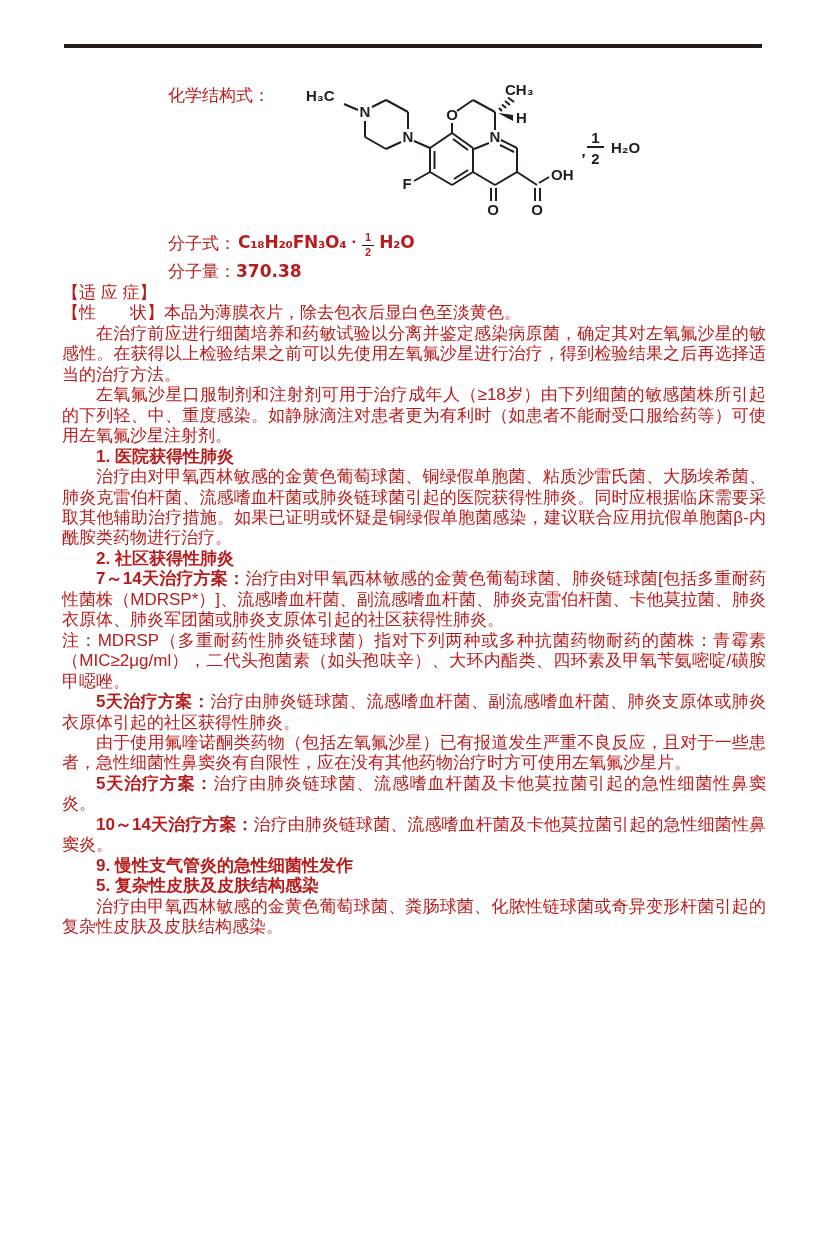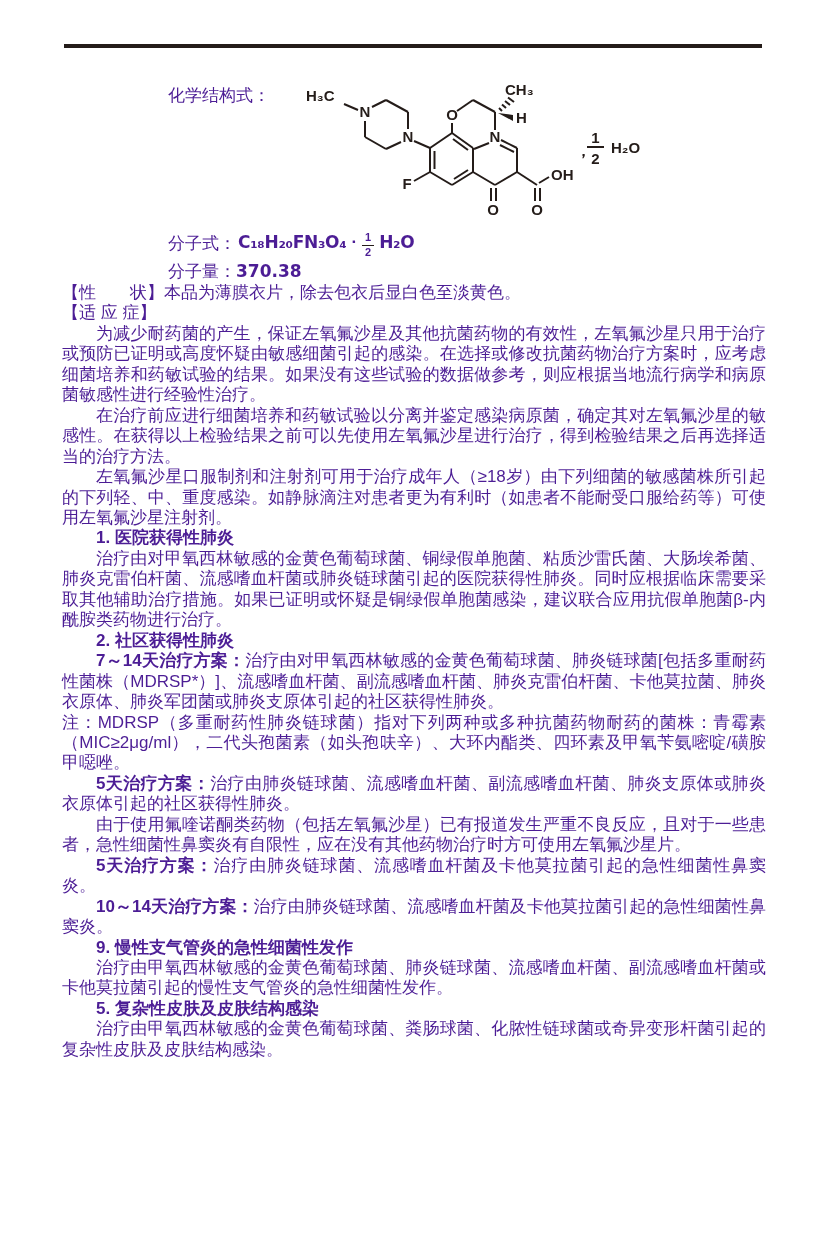--- a/index.html
+++ b/index.html
@@ -1,18 +1,18 @@
 <!DOCTYPE html>
 <html><head>
 <meta charset="utf-8">
 <style>
   html,body{margin:0;padding:0;background:#ffffff;}
   .page{
     position:relative;width:827px;height:1080px;background:#ffffff;overflow:hidden;
-    font-family:"Liberation Sans","DejaVu Sans",sans-serif;color:#4c1d95;
+    font-family:"Liberation Sans","DejaVu Sans",sans-serif;color:#b91c1c;
   }
   .rule{position:absolute;background:#241c19;}
   .rule-top{left:64px;top:44px;width:698px;height:4px;}
   .rule-bottom{left:62px;top:1191px;width:704px;height:5px;}
   .chem-label{position:absolute;left:168px;top:84px;font-size:17px;}
   .chem-svg{position:absolute;left:298px;top:73px;}
   .chem-svg line, .chem-svg polyline{stroke:#241c19;stroke-width:2;fill:none;}
   .chem-svg text{fill:#241c19;font-family:"Liberation Sans","DejaVu Sans",sans-serif;font-weight:700;font-size:15px;}
   .formula-line{position:absolute;left:168px;top:232px;font-size:17px;display:flex;}
   .mass-line{position:absolute;left:168px;top:260px;font-size:17px;text-align:center;}
@@ -116,36 +116,34 @@
         <span class="den">2</span>
       </span>
     <span class="chem-formula">H₂O</span>
   </div>
 
   <div class="mass-line">
     <span>分子量：</span><span class="mass-value">370.38</span>
   </div>
 
   <div class="body-text">
+    <p><span>【适 应 症】</span></p>
     <p><span>【性　　状】本品为薄膜衣片，除去包衣后显白色至淡黄色。</span></p>
-    <p><span>【适 应 症】</span></p>
-    <p class="indent"><span>为减少耐药菌的产生，保证左氧氟沙星及其他抗菌药物的有效性，左氧氟沙星只用于治疗或预防已证明或高度怀疑由敏感细菌引起的感染。在选择或修改抗菌药物治疗方案时，应考虑细菌培养和药敏试验的结果。如果没有这些试验的数据做参考，则应根据当地流行病学和病原菌敏感性进行经验性治疗。</span></p>
     <p class="indent"><span>在治疗前应进行细菌培养和药敏试验以分离并鉴定感染病原菌，确定其对左氧氟沙星的敏感性。在获得以上检验结果之前可以先使用左氧氟沙星进行治疗，得到检验结果之后再选择适当的治疗方法。</span></p>
     <p class="indent"><span>左氧氟沙星口服制剂和注射剂可用于治疗成年人（≥18岁）由下列细菌的敏感菌株所引起的下列轻、中、重度感染。如静脉滴注对患者更为有利时（如患者不能耐受口服给药等）可使用左氧氟沙星注射剂。</span></p>
     <p class="indent"><b>1. 医院获得性肺炎</b></p>
     <p class="indent"><span>治疗由对甲氧西林敏感的金黄色葡萄球菌、铜绿假单胞菌、粘质沙雷氏菌、大肠埃希菌、肺炎克雷伯杆菌、流感嗜血杆菌或肺炎链球菌引起的医院获得性肺炎。同时应根据临床需要采取其他辅助治疗措施。如果已证明或怀疑是铜绿假单胞菌感染，建议联合应用抗假单胞菌β-内酰胺类药物进行治疗。</span></p>
     <p class="indent"><b>2. 社区获得性肺炎</b></p>
     <p class="indent"><b>7～14天治疗方案：</b><span>治疗由对甲氧西林敏感的金黄色葡萄球菌、肺炎链球菌[包括多重耐药性菌株（MDRSP*）]、流感嗜血杆菌、副流感嗜血杆菌、肺炎克雷伯杆菌、卡他莫拉菌、肺炎衣原体、肺炎军团菌或肺炎支原体引起的社区获得性肺炎。</span></p>
     <p><span>注：MDRSP（多重耐药性肺炎链球菌）指对下列两种或多种抗菌药物耐药的菌株：青霉素（MIC≥2μg/ml），二代头孢菌素（如头孢呋辛）、大环内酯类、四环素及甲氧苄氨嘧啶/磺胺甲噁唑。</span></p>
     <p class="indent"><b>5天治疗方案：</b><span>治疗由肺炎链球菌、流感嗜血杆菌、副流感嗜血杆菌、肺炎支原体或肺炎衣原体引起的社区获得性肺炎。</span></p>
     <p class="indent"><span>由于使用氟喹诺酮类药物（包括左氧氟沙星）已有报道发生严重不良反应，且对于一些患者，急性细菌性鼻窦炎有自限性，应在没有其他药物治疗时方可使用左氧氟沙星片。</span></p>
     <p class="indent"><b>5天治疗方案：</b><span>治疗由肺炎链球菌、流感嗜血杆菌及卡他莫拉菌引起的急性细菌性鼻窦炎。</span></p>
     <p class="indent"><b>10～14天治疗方案：</b><span>治疗由肺炎链球菌、流感嗜血杆菌及卡他莫拉菌引起的急性细菌性鼻窦炎。</span></p>
     <p class="indent"><b>9. 慢性支气管炎的急性细菌性发作</b></p>
-    <p class="indent"><span>治疗由甲氧西林敏感的金黄色葡萄球菌、肺炎链球菌、流感嗜血杆菌、副流感嗜血杆菌或卡他莫拉菌引起的慢性支气管炎的急性细菌性发作。</span></p>
     <p class="indent"><b>5. 复杂性皮肤及皮肤结构感染</b></p>
     <p class="indent"><span>治疗由甲氧西林敏感的金黄色葡萄球菌、粪肠球菌、化脓性链球菌或奇异变形杆菌引起的复杂性皮肤及皮肤结构感染。</span></p>
   </div>
 
   <div class="rule rule-bottom"></div>
   <div class="page-number">2/16</div>
 
 </div>
 
 </body></html>

